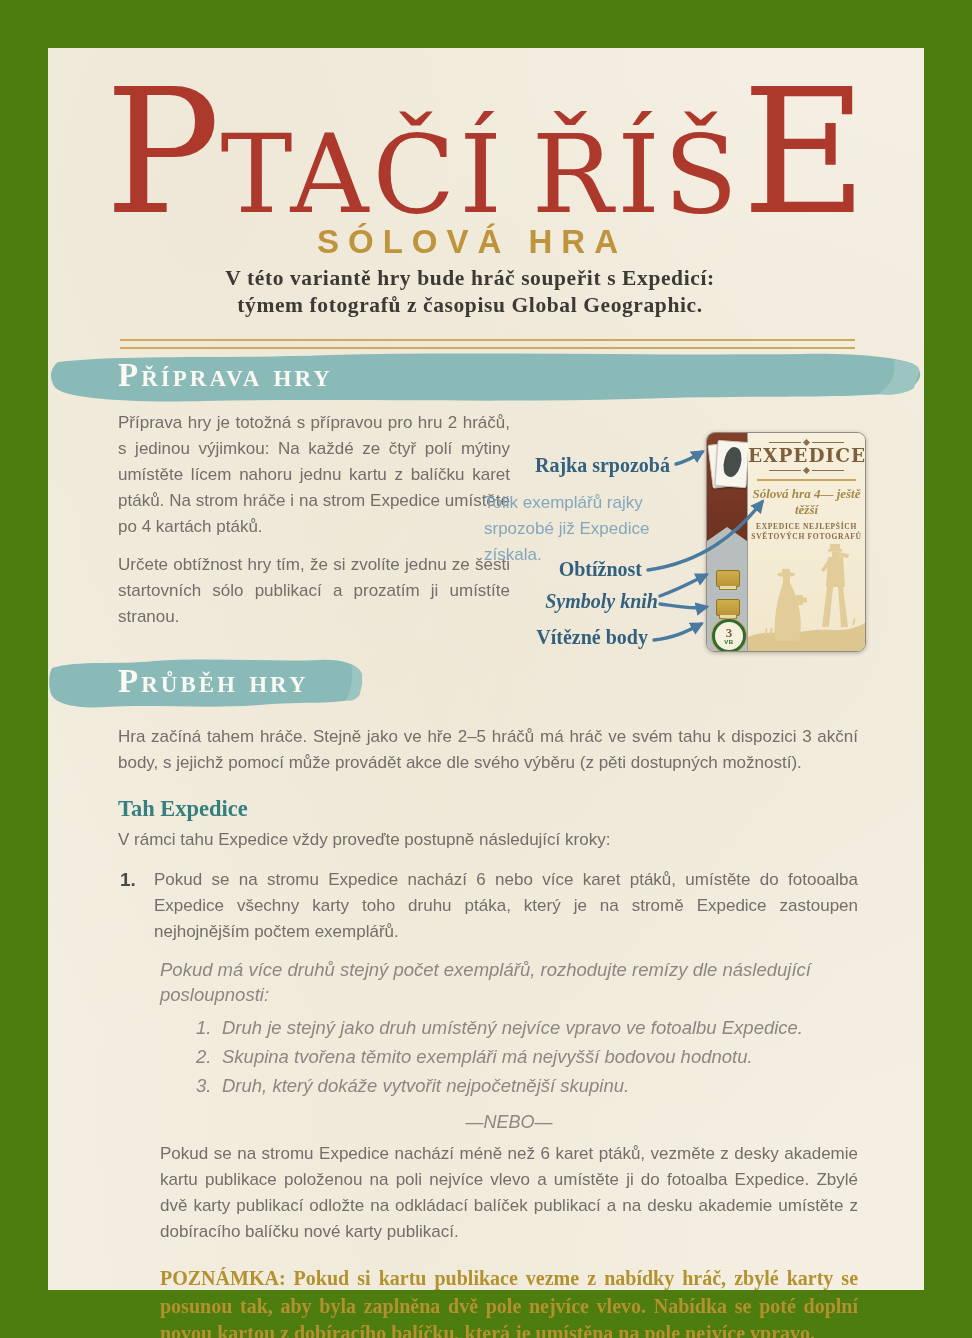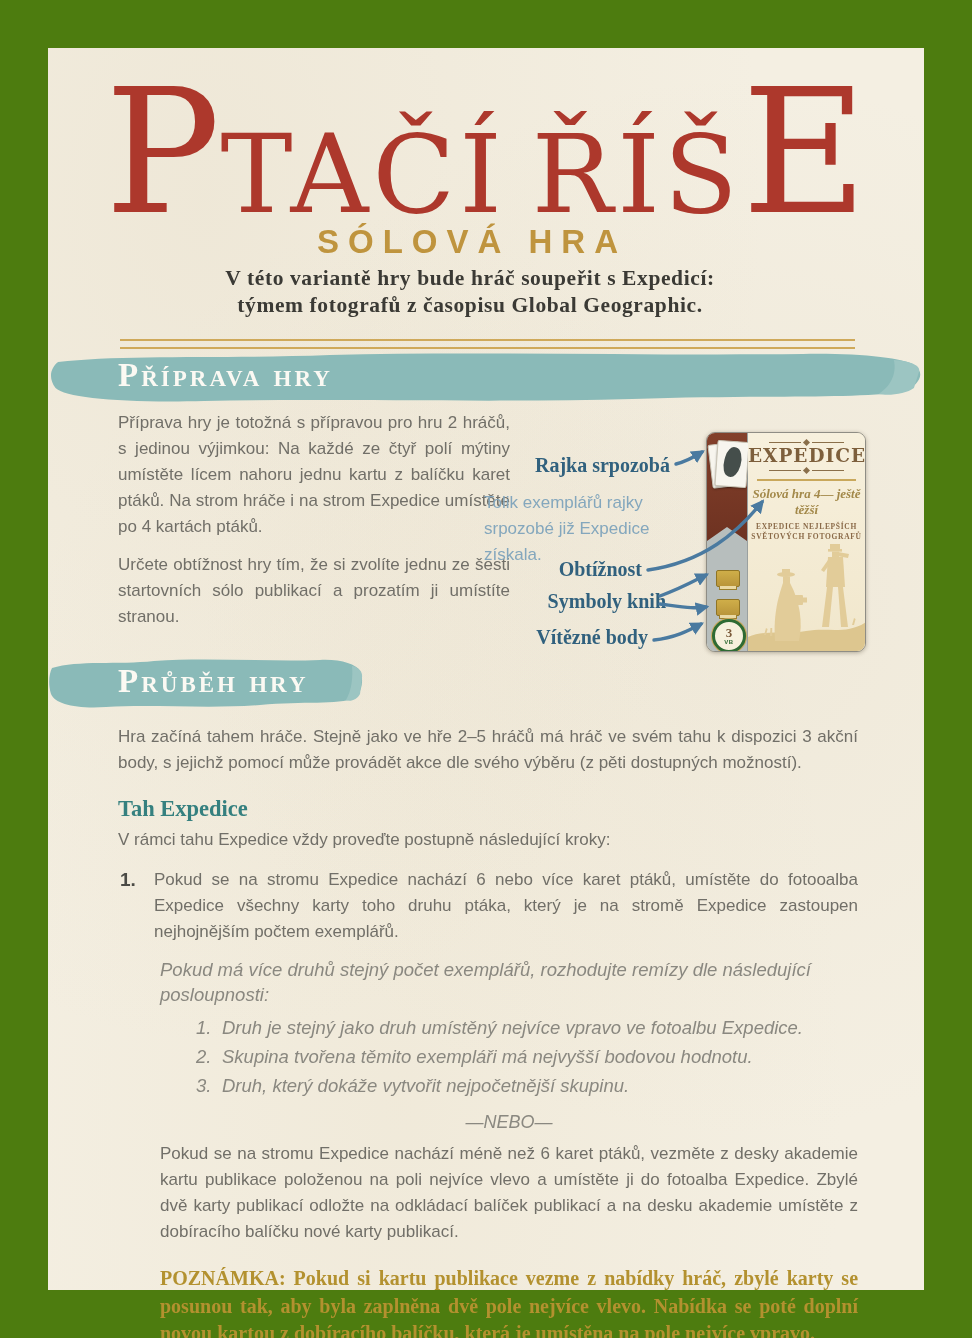--- a/index.html
+++ b/index.html
@@ -136,21 +136,21 @@
       <div class="setup-row">
         <div class="setup-text">
           <p class="body-p">Příprava hry je totožná s přípravou pro hru 2 hráčů, s jedinou výjimkou: Na každé ze čtyř polí mýtiny umístěte lícem nahoru jednu kartu z balíčku karet ptáků. Na strom hráče i na strom Expedice umístěte po 4 kartách ptáků.</p>
           <p class="body-p">Určete obtížnost hry tím, že si zvolíte jednu ze šesti startovních sólo publikací a prozatím ji umístíte stranou.</p>
         </div>
 
         <div class="anno-area">
           <div class="anno-label" style="left:0;top:24px;width:192px;">Rajka srpozobá</div>
           <div class="anno-caption">Tolik exemplářů rajky srpozobé již Expedice získala.</div>
           <div class="anno-label" style="left:0;top:128px;width:164px;">Obtížnost</div>
-          <div class="anno-label" style="left:12px;top:160px;width:176px;">Symboly knih</div>
+          <div class="anno-label" style="left:4px;top:160px;width:176px;font-style:italic;">Symboly knih</div>
           <div class="anno-label" style="left:0;top:196px;width:170px;">Vítězné body</div>
 
           <svg class="anno-arrows" viewBox="0 0 446 228">
             <defs>
               <marker id="ah" viewBox="0 0 10 10" refX="7.5" refY="5" markerWidth="4" markerHeight="4" orient="auto">
                 <path d="M0 0 L10 5 L0 10 Z" fill="#4a7aa0"></path>
               </marker>
             </defs>
             <g stroke="#4a7aa0" stroke-width="3.4" fill="none" stroke-linecap="round">
               <path d="M198 34 C210 31 216 27 224 22" marker-end="url(#ah)"></path>

